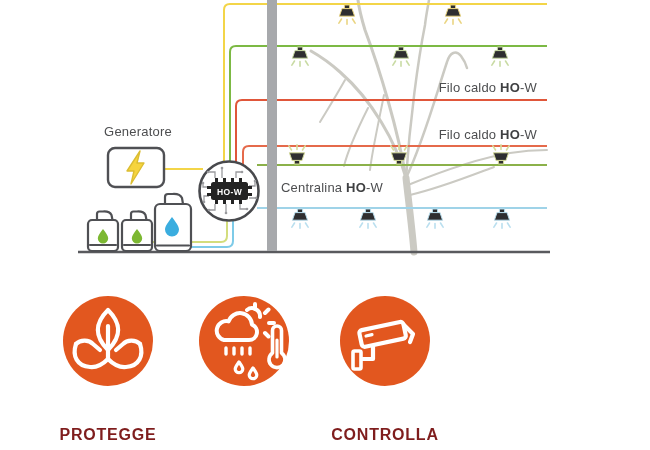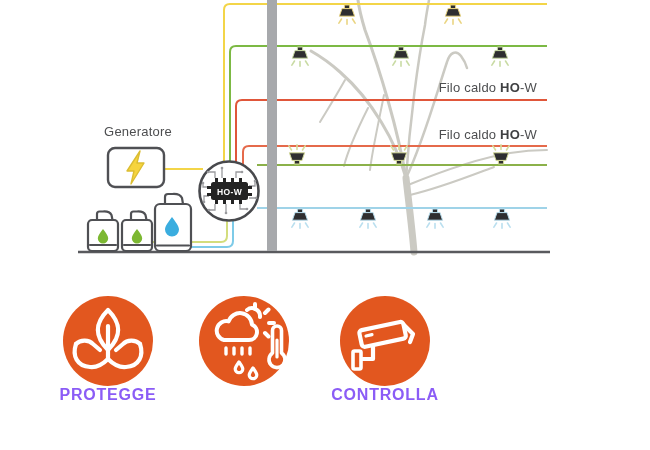--- a/index.html
+++ b/index.html
@@ -8,21 +8,21 @@
   .diagram-svg{position:absolute;left:0;top:0;}
   .dlabel{position:absolute;font-size:13px;color:#4d4e50;letter-spacing:.2px;white-space:nowrap;}
   .dlabel b{font-weight:700;color:#3f4042;}
   .lbl-generator{left:96px;top:124px;width:84px;text-align:center;}
   .lbl-filo1{left:400px;top:80px;width:137px;text-align:right;}
   .lbl-filo2{left:400px;top:127px;width:137px;text-align:right;}
   .lbl-centralina{left:281px;top:180px;width:150px;text-align:left;}
   .features{position:absolute;left:0;top:296px;width:650px;height:154px;}
   .feature{position:absolute;width:140px;text-align:center;}
   .feature .circle{width:90px;height:90px;border-radius:50%;background:#e2571f;margin:0 auto;display:flex;align-items:center;justify-content:center;}
-  .feature .caption{font-size:16px;font-weight:700;color:#8b5cf6;letter-spacing:.8px;}
+  .feature .caption{margin-top:40px;font-size:16px;font-weight:700;color:#7f1d1d;letter-spacing:.8px;}
   .f0{left:38px;} .f1{left:174px;} .f2{left:315px;} .f3{left:448px;}
   .icon-svg{display:block;}
   svg text{font-family:"Liberation Sans",sans-serif;}
 </style>
 </head>
 <body>
 
 <div class="stage">
 
   <svg class="diagram-svg" width="650" height="262" viewBox="0 0 650 262">
@@ -138,20 +138,21 @@
       <text x="229.5" y="194.5" text-anchor="middle" fill="#fff" font-size="8.5" font-weight="bold" letter-spacing="0.4">HO-W</text>
     </g>
   </svg>
 
   <div class="dlabel lbl-generator">Generatore</div>
 
   <div class="dlabel lbl-filo1"><span>Filo caldo </span><b>HO</b><span>-W</span></div>
 
   <div class="dlabel lbl-filo2"><span>Filo caldo </span><b>HO</b><span>-W</span></div>
 
+  <div class="dlabel lbl-centralina"><span>Centralina </span><b>HO</b><span>-W</span></div>
 
   <div class="features">
 
     <div class="feature f0">
       <div class="circle">
         <svg class="icon-svg" width="90" height="90" viewBox="0 0 90 90" fill="none" stroke="#fff" stroke-width="4.2" stroke-linecap="round" stroke-linejoin="round">
           <path d="M45,14 C56,25 61,38 45,54 C29,38 34,25 45,14 Z"></path>
           <path d="M45,50 V30 M45,54 V63"></path>
           <path d="M13,48 C9,60 14,70 27,71 C36,72 42,66 45,63"></path>
           <path d="M13,48 C18,43 26,44 30,48 L37,54"></path>

